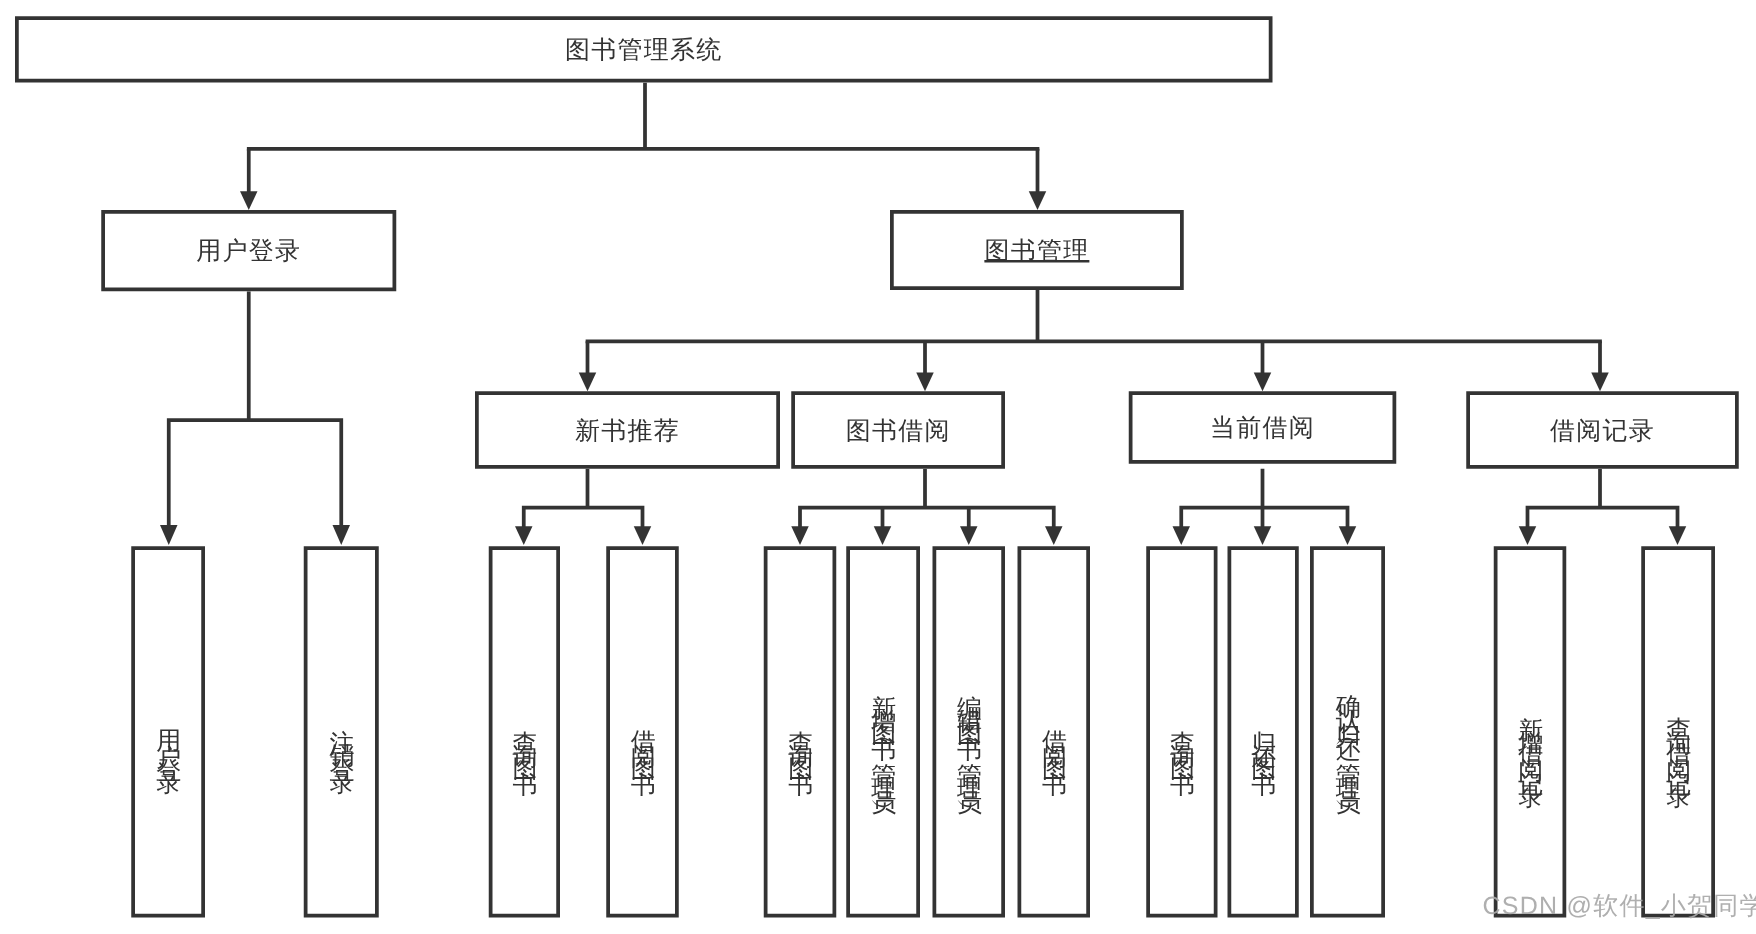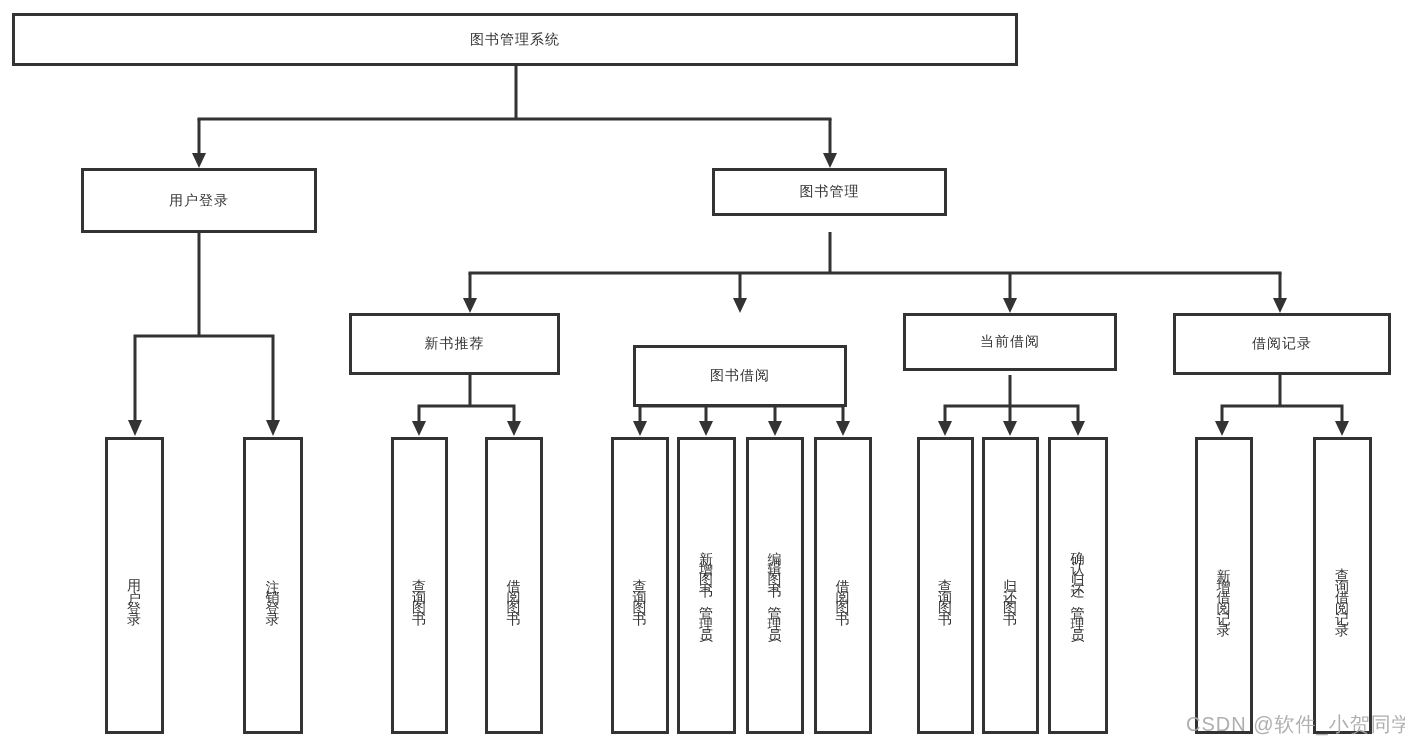--- a/index.html
+++ b/index.html
@@ -25,21 +25,21 @@
   }
   .box {
     position: absolute;
     box-sizing: border-box;
     border: 3px solid #333333;
     background: #ffffff;
     color: #333333;
     display: flex;
     align-items: center;
     justify-content: center;
-    font-size: 14px;
+    font-size: 20px;
     letter-spacing: 1px;
     text-align: center;
     z-index: 2;
   }
   .box.vtext {
     writing-mode: vertical-rl;
     letter-spacing: 11px;
     line-height: 1;
     padding-top: 8px;
   }
@@ -101,24 +101,24 @@
       <polygon points="1003,421 1017,421 1010,436"></polygon>
       <polygon points="1071,421 1085,421 1078,436"></polygon>
       <polygon points="1215,421 1229,421 1222,436"></polygon>
       <polygon points="1335,421 1349,421 1342,436"></polygon>
     </g>
   </svg>
 
   <div class="box" style="left:12px; top:13px; width:1006px; height:53px;">图书管理系统</div>
 
   <div class="box" style="left:81px; top:168px; width:236px; height:65px;">用户登录</div>
-  <div class="box" style="left:712px; top:168px; width:235px; height:48px;">图书管理</div>
+  <div class="box" style="left:712px; top:168px; width:235px; height:64px;text-decoration:underline;">图书管理</div>
 
-  <div class="box" style="left:349px; top:313px; width:211px; height:62px;">新书推荐</div>
-  <div class="box" style="left:633px; top:313px; width:214px; height:62px;margin-top:32px;">图书借阅</div>
+  <div class="box" style="left:380px; top:313px; width:244px; height:62px;">新书推荐</div>
+  <div class="box" style="left:633px; top:313px; width:171px; height:62px;">图书借阅</div>
   <div class="box" style="left:903px; top:313px; width:214px; height:58px;">当前借阅</div>
   <div class="box" style="left:1173px; top:313px; width:218px; height:62px;">借阅记录</div>
 
   <div class="box vtext" style="left:105px; top:437px; width:59px; height:297px;">用户登录</div>
   <div class="box vtext" style="left:243px; top:437px; width:60px; height:297px;">注销登录</div>
 
   <div class="box vtext" style="left:391px; top:437px; width:57px; height:297px;">查询图书</div>
   <div class="box vtext" style="left:485px; top:437px; width:58px; height:297px;">借阅图书</div>
 
   <div class="box vtext" style="left:611px; top:437px; width:58px; height:297px;">查询图书</div>

